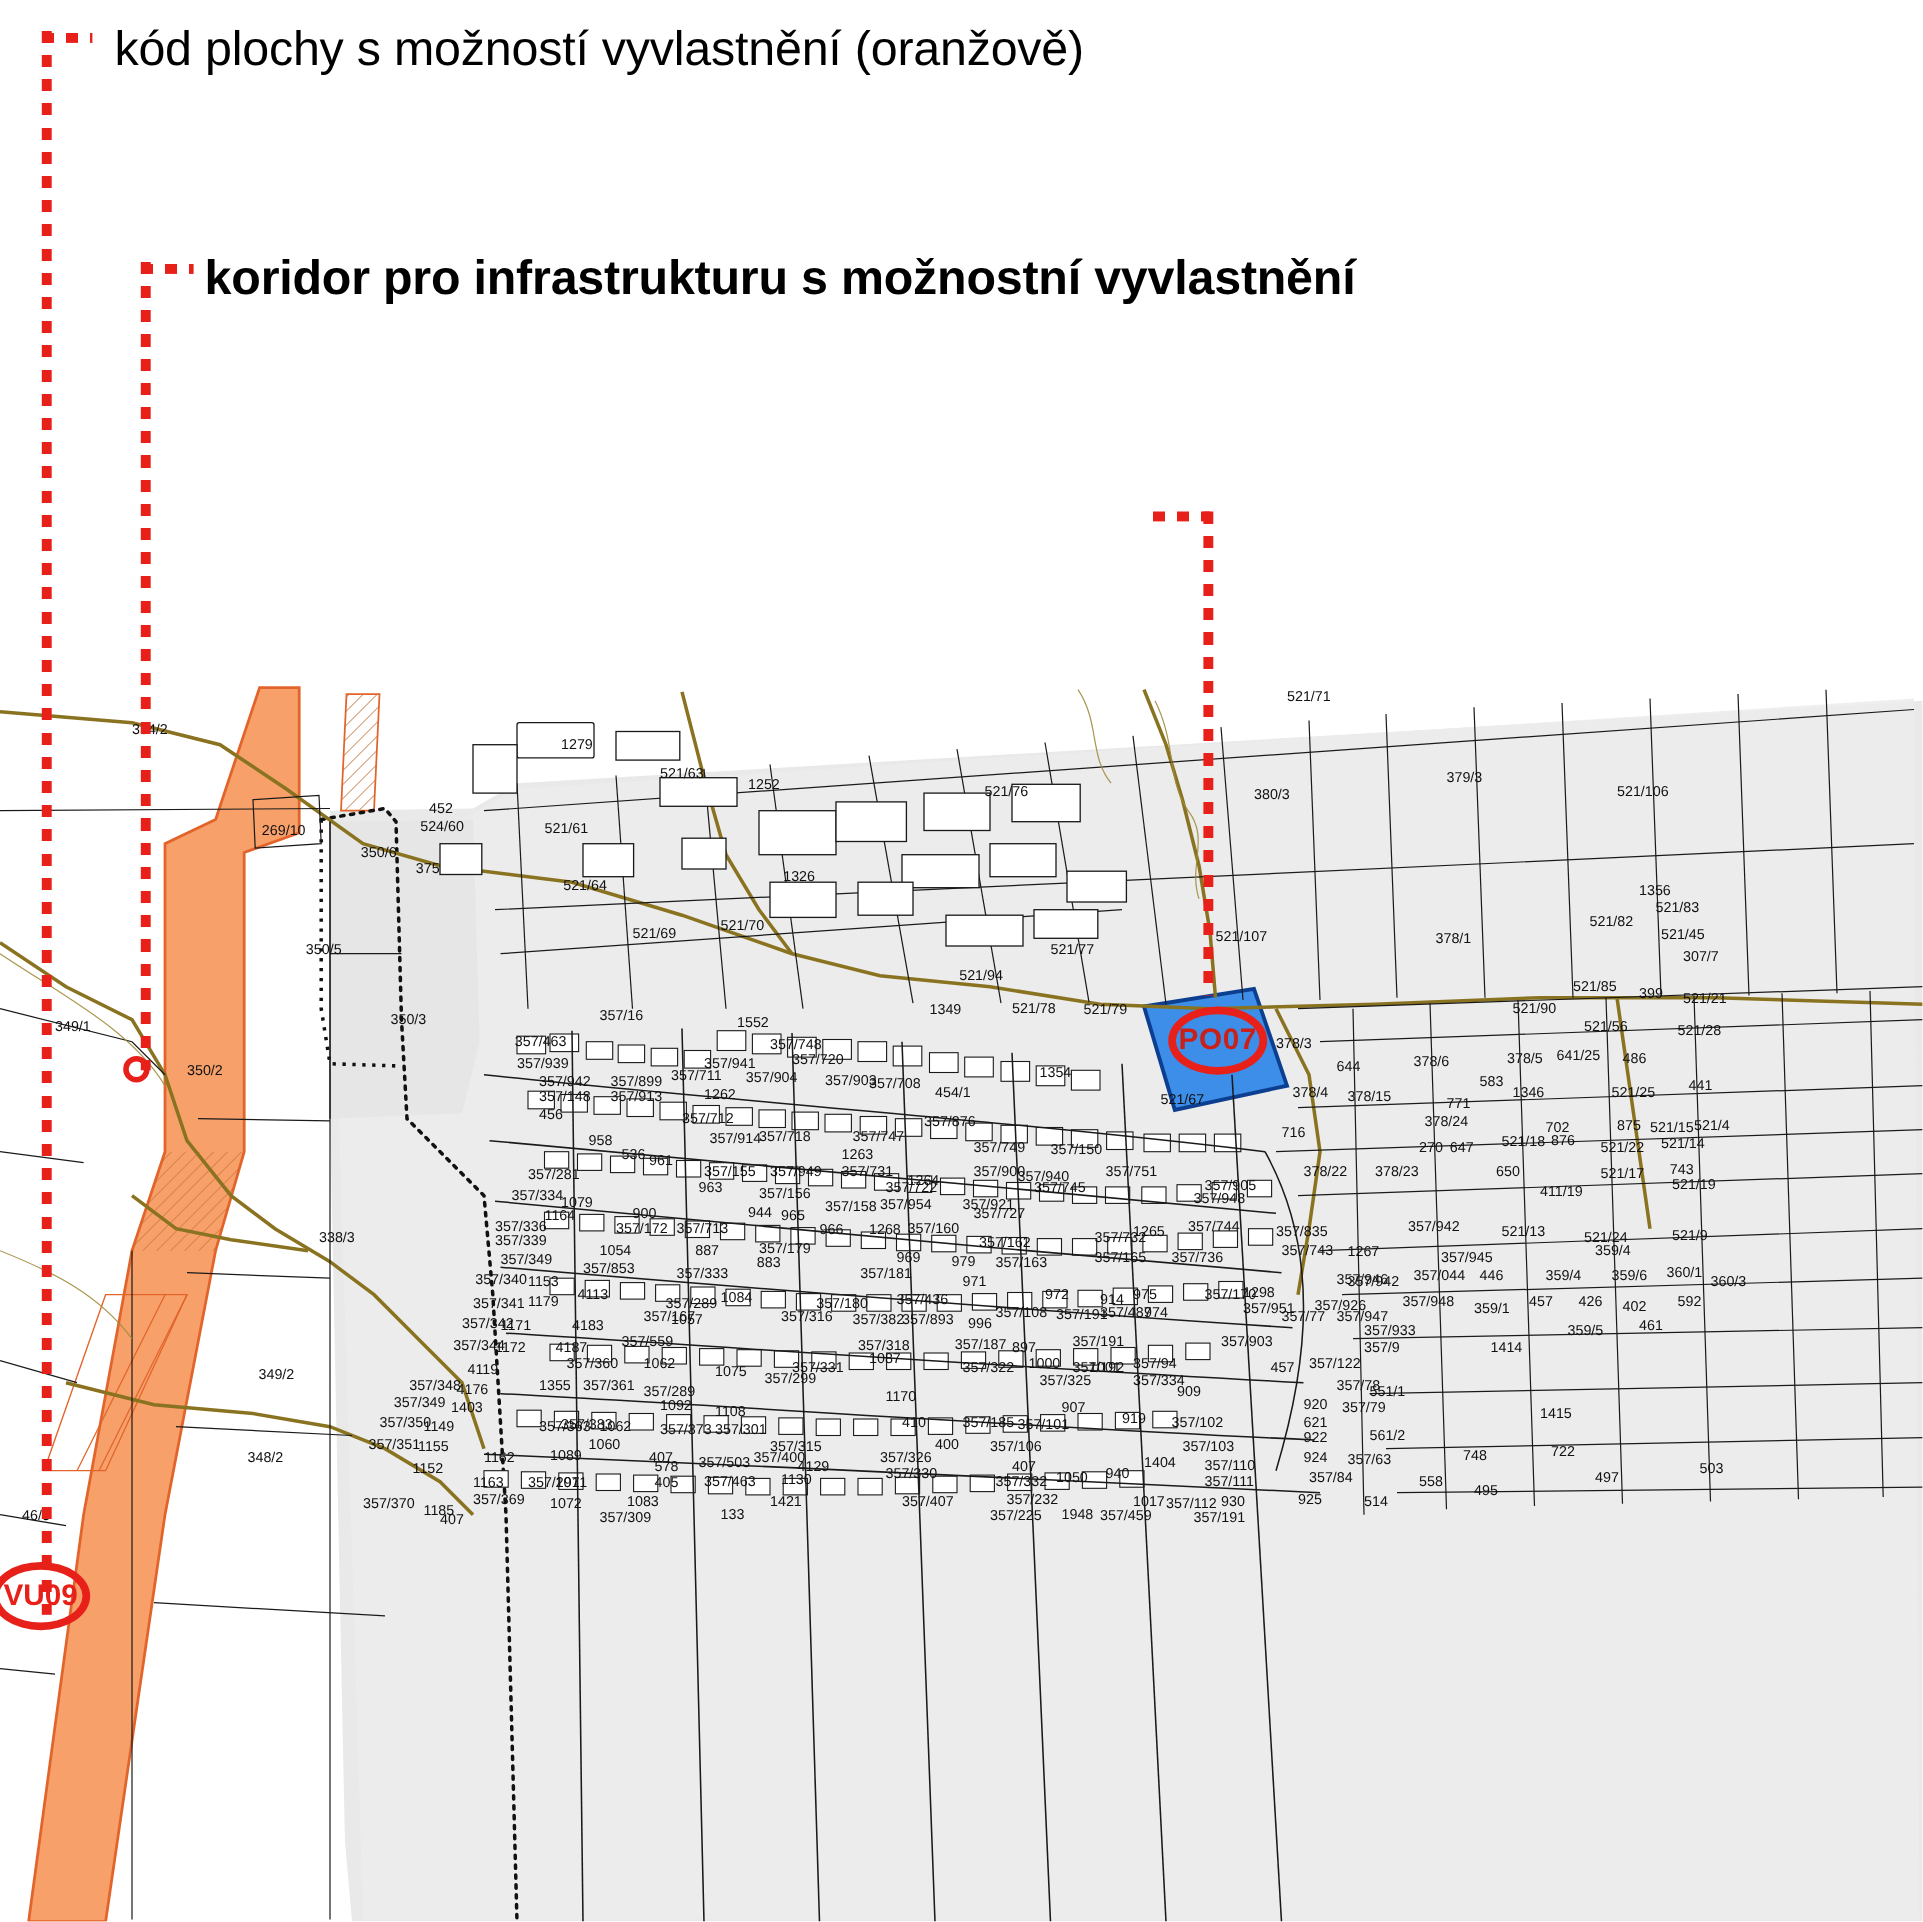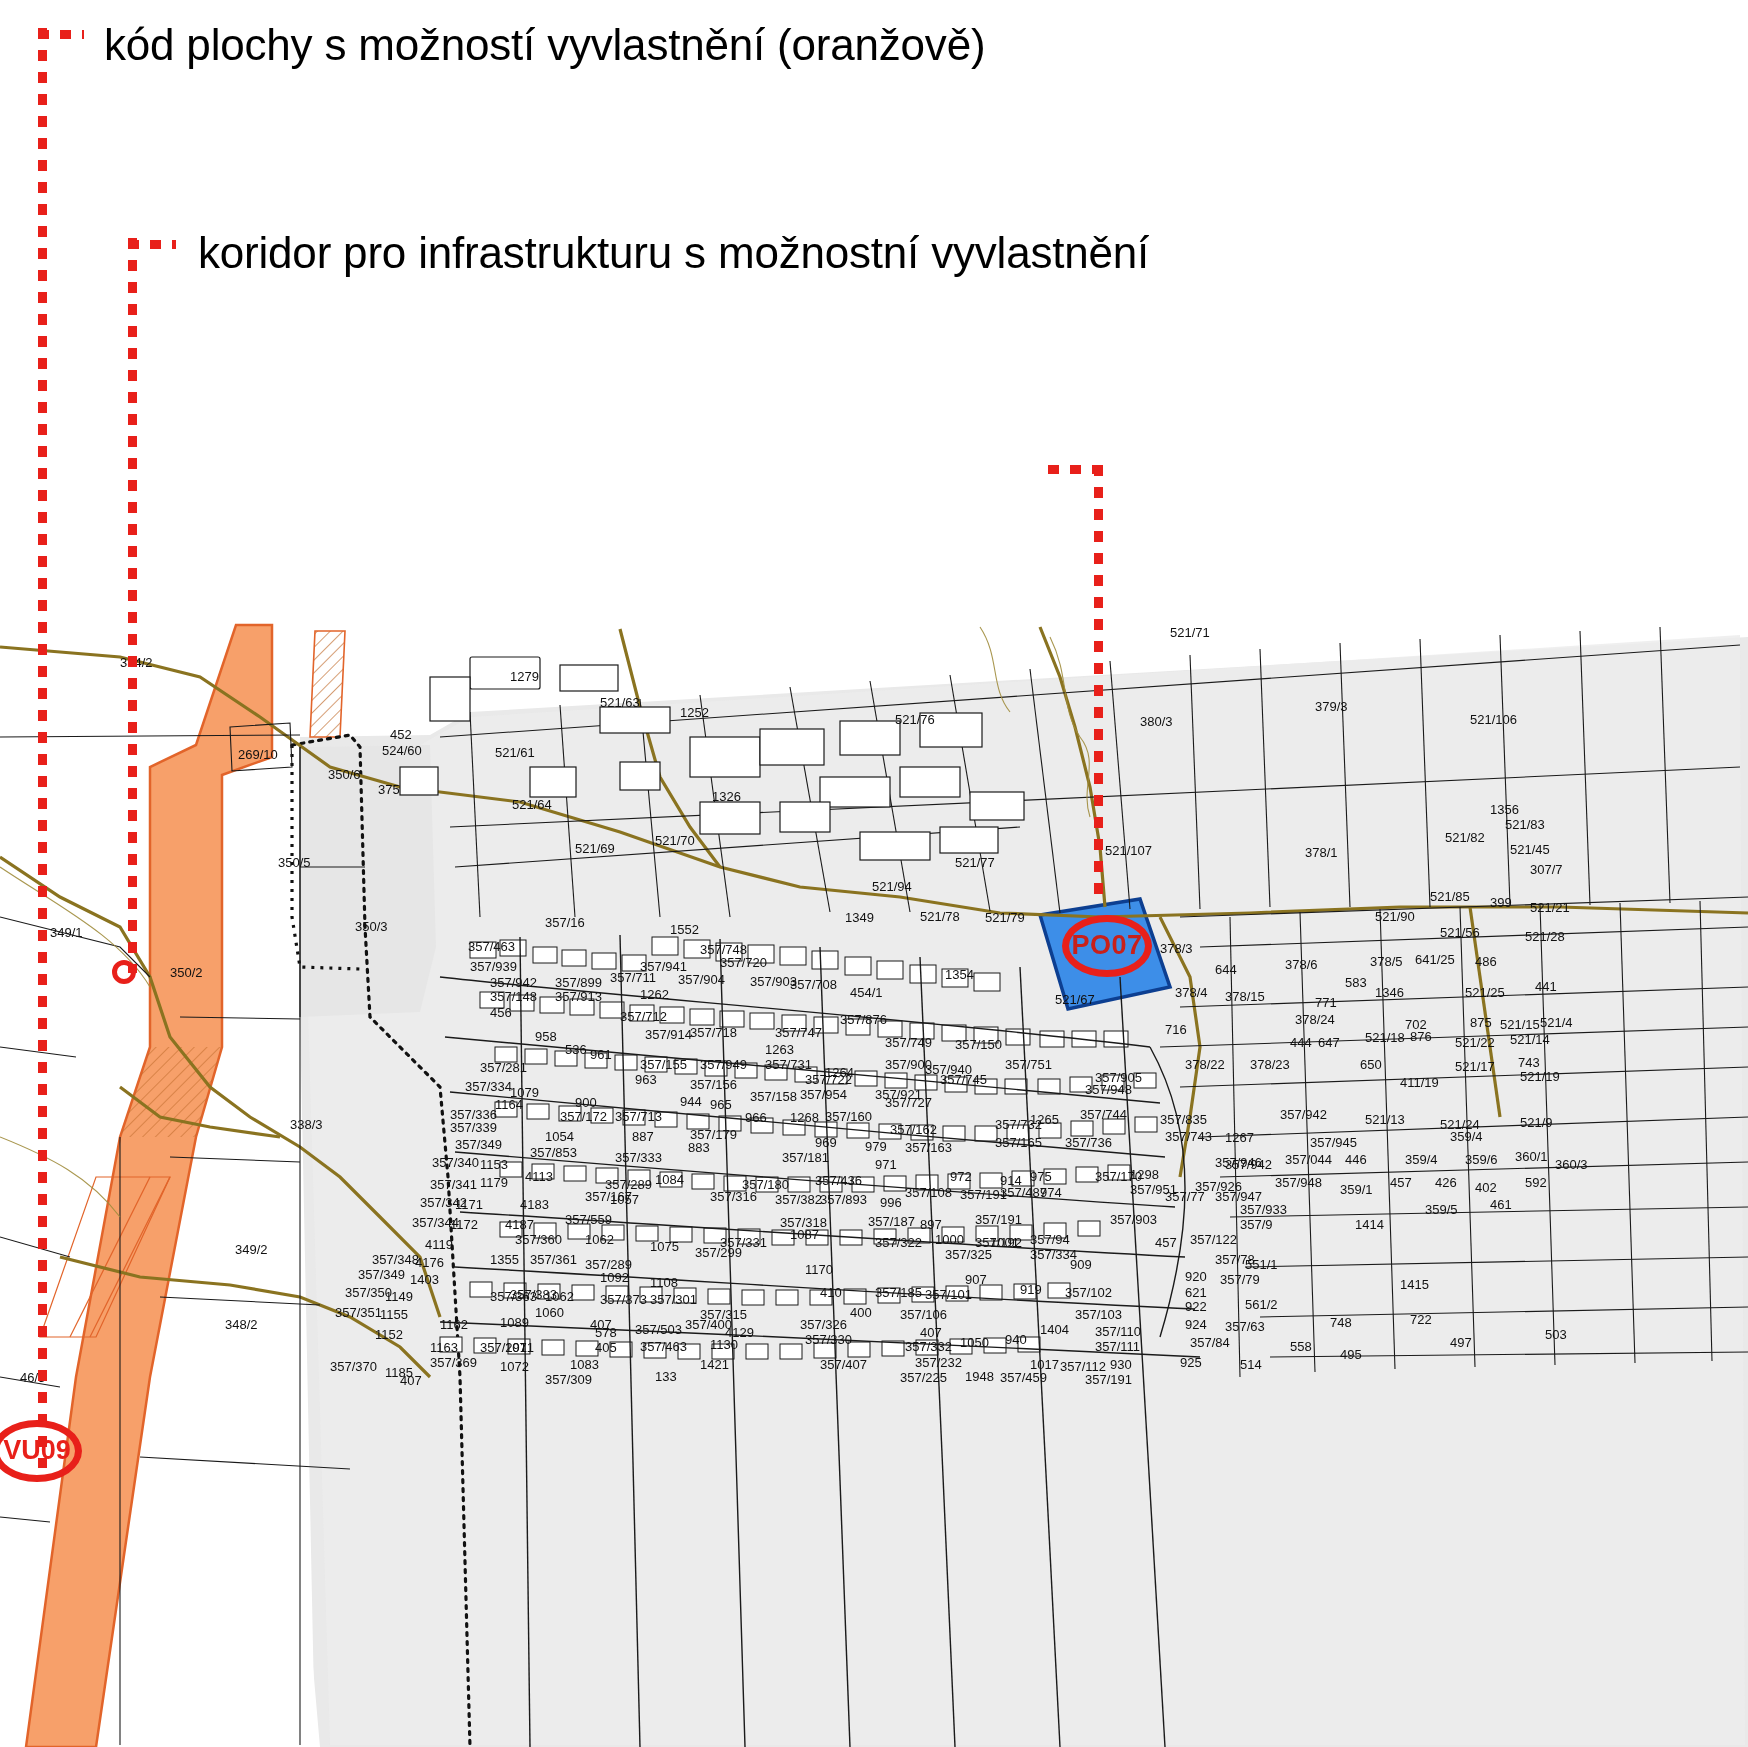--- a/index.html
+++ b/index.html
@@ -27,21 +27,21 @@
   }
   .legend-text {
     position: absolute;
     color: #000000;
     font-size: 44px;
     line-height: 1.15;
     white-space: pre;
     letter-spacing: -0.2px;
   }
   .legend-1 { left: 104px; top: 20px; }
-  .legend-2 { left: 198px; top: 228px; }
+  .legend-2 { left: 186px; top: 228px; font-weight: bold; }
   .legend-3 { left: 283px; top: 413px; text-align: center; width: 760px; left: 283px;}
 
   
   .dotline {
     position: absolute;
     z-index: 45;
   }
   .dotline.vert {
     width: 9px;
     background-image: repeating-linear-gradient(
@@ -533,21 +533,21 @@
         <div class="parcel-label" style="position: absolute; left: 775px; top: 408px; font-size: 13px; color: rgb(17, 17, 17); font-family: &quot;Liberation Sans&quot;, sans-serif; white-space: nowrap;">357/747</div>
         <div class="parcel-label" style="position: absolute; left: 1410px; top: 412px; font-size: 13px; color: rgb(17, 17, 17); font-family: &quot;Liberation Sans&quot;, sans-serif; white-space: nowrap;">876</div>
         <div class="parcel-label" style="position: absolute; left: 1365px; top: 413px; font-size: 13px; color: rgb(17, 17, 17); font-family: &quot;Liberation Sans&quot;, sans-serif; white-space: nowrap;">521/18</div>
         <div class="parcel-label" style="position: absolute; left: 1455px; top: 418px; font-size: 13px; color: rgb(17, 17, 17); font-family: &quot;Liberation Sans&quot;, sans-serif; white-space: nowrap;">521/22</div>
         <div class="parcel-label" style="position: absolute; left: 1510px; top: 415px; font-size: 13px; color: rgb(17, 17, 17); font-family: &quot;Liberation Sans&quot;, sans-serif; white-space: nowrap;">521/14</div>
         <div class="parcel-label" style="position: absolute; left: 565px; top: 425px; font-size: 13px; color: rgb(17, 17, 17); font-family: &quot;Liberation Sans&quot;, sans-serif; white-space: nowrap;">536</div>
         <div class="parcel-label" style="position: absolute; left: 590px; top: 430px; font-size: 13px; color: rgb(17, 17, 17); font-family: &quot;Liberation Sans&quot;, sans-serif; white-space: nowrap;">961</div>
         <div class="parcel-label" style="position: absolute; left: 765px; top: 425px; font-size: 13px; color: rgb(17, 17, 17); font-family: &quot;Liberation Sans&quot;, sans-serif; white-space: nowrap;">1263</div>
         <div class="parcel-label" style="position: absolute; left: 885px; top: 418px; font-size: 13px; color: rgb(17, 17, 17); font-family: &quot;Liberation Sans&quot;, sans-serif; white-space: nowrap;">357/749</div>
         <div class="parcel-label" style="position: absolute; left: 955px; top: 420px; font-size: 13px; color: rgb(17, 17, 17); font-family: &quot;Liberation Sans&quot;, sans-serif; white-space: nowrap;">357/150</div>
-        <div class="parcel-label" style="position: absolute; left: 1290px; top: 418px; font-size: 13px; color: rgb(17, 17, 17); font-family: &quot;Liberation Sans&quot;, sans-serif; white-space: nowrap;">444</div>
+        <div class="parcel-label" style="position: absolute; left: 1290px; top: 418px; font-size: 13px; color: rgb(17, 17, 17); font-family: &quot;Liberation Sans&quot;, sans-serif; white-space: nowrap;">270</div>
         <div class="parcel-label" style="position: absolute; left: 1318px; top: 418px; font-size: 13px; color: rgb(17, 17, 17); font-family: &quot;Liberation Sans&quot;, sans-serif; white-space: nowrap;">647</div>
         <div class="parcel-label" style="position: absolute; left: 480px; top: 443px; font-size: 13px; color: rgb(17, 17, 17); font-family: &quot;Liberation Sans&quot;, sans-serif; white-space: nowrap;">357/281</div>
         <div class="parcel-label" style="position: absolute; left: 640px; top: 440px; font-size: 13px; color: rgb(17, 17, 17); font-family: &quot;Liberation Sans&quot;, sans-serif; white-space: nowrap;">357/155</div>
         <div class="parcel-label" style="position: absolute; left: 700px; top: 440px; font-size: 13px; color: rgb(17, 17, 17); font-family: &quot;Liberation Sans&quot;, sans-serif; white-space: nowrap;">357/949</div>
         <div class="parcel-label" style="position: absolute; left: 635px; top: 455px; font-size: 13px; color: rgb(17, 17, 17); font-family: &quot;Liberation Sans&quot;, sans-serif; white-space: nowrap;">963</div>
         <div class="parcel-label" style="position: absolute; left: 765px; top: 440px; font-size: 13px; color: rgb(17, 17, 17); font-family: &quot;Liberation Sans&quot;, sans-serif; white-space: nowrap;">357/731</div>
         <div class="parcel-label" style="position: absolute; left: 825px; top: 448px; font-size: 13px; color: rgb(17, 17, 17); font-family: &quot;Liberation Sans&quot;, sans-serif; white-space: nowrap;">1264</div>
         <div class="parcel-label" style="position: absolute; left: 885px; top: 440px; font-size: 13px; color: rgb(17, 17, 17); font-family: &quot;Liberation Sans&quot;, sans-serif; white-space: nowrap;">357/900</div>
         <div class="parcel-label" style="position: absolute; left: 925px; top: 445px; font-size: 13px; color: rgb(17, 17, 17); font-family: &quot;Liberation Sans&quot;, sans-serif; white-space: nowrap;">357/940</div>
         <div class="parcel-label" style="position: absolute; left: 1005px; top: 440px; font-size: 13px; color: rgb(17, 17, 17); font-family: &quot;Liberation Sans&quot;, sans-serif; white-space: nowrap;">357/751</div>

